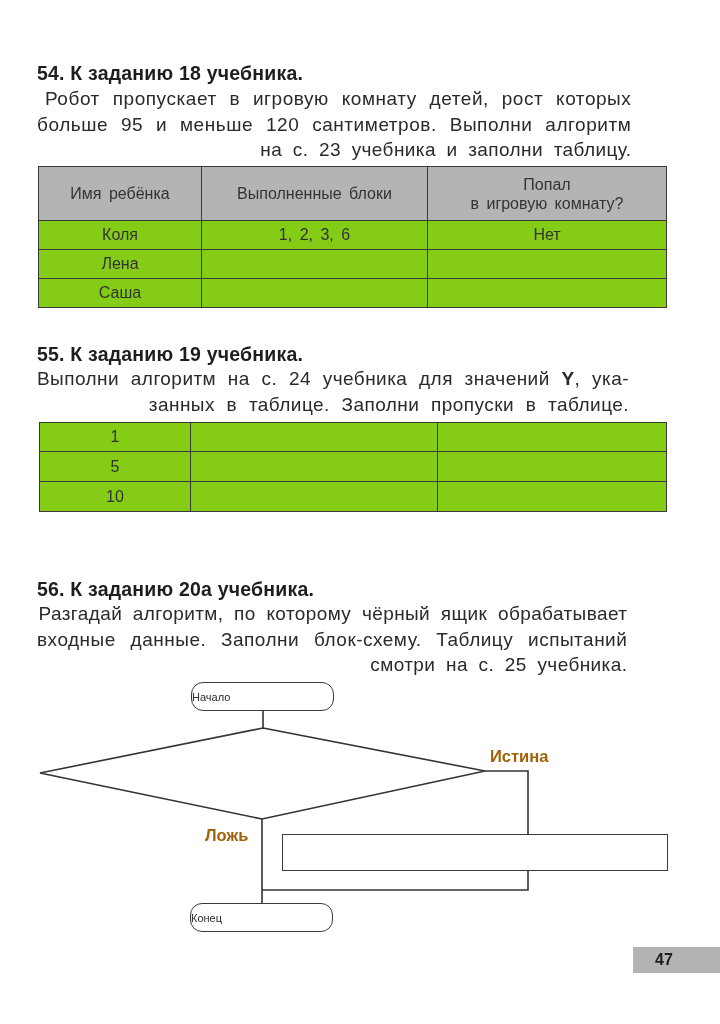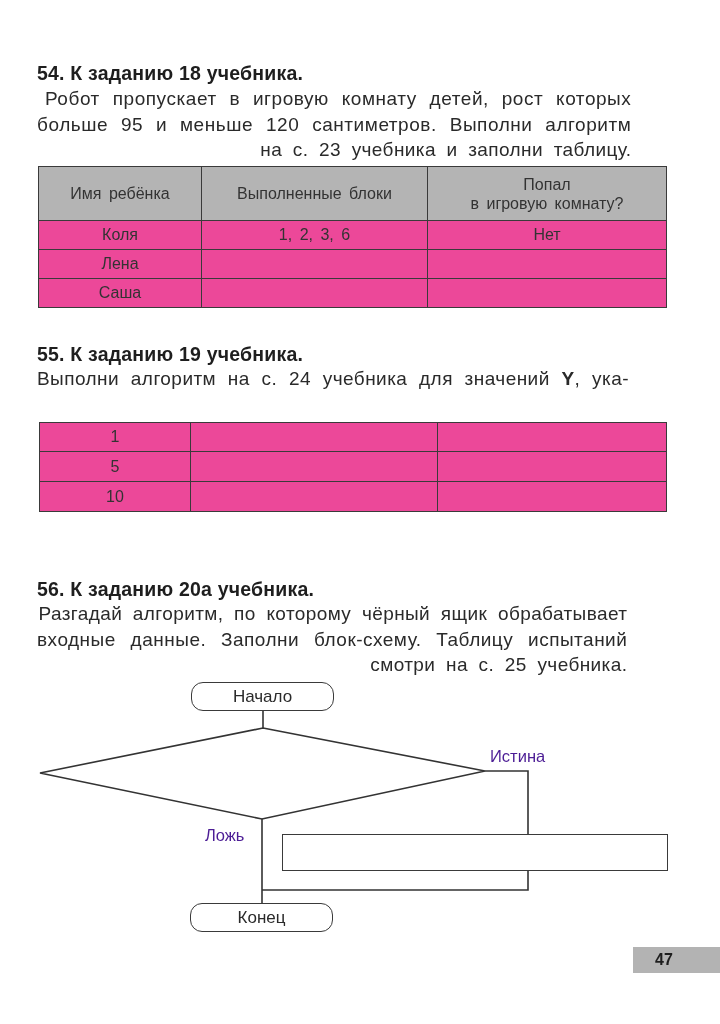--- a/index.html
+++ b/index.html
@@ -17,30 +17,30 @@
     font-size: 19px; line-height: 25.5px; color: #2a2a2a;
     white-space: nowrap; letter-spacing: 0.3px; word-spacing: 4px; text-align: right;
   }
   .tbl { border-collapse: collapse; table-layout: fixed; }
   .tbl th, .tbl td {
     border: 1.6px solid #3a3a3a; text-align: center; padding: 0;
     font-size: 16px; color: #333333; font-weight: normal;
     word-spacing: 3px;
   }
   .tbl th { background: #b4b4b4; line-height: 19px; }
-  .tbl td { background: #ec4899; }
+  .tbl td { background: #84cc16; }
   .page-num {
     background: #b3b3b3; color: #1e1e1e; font-weight: bold; font-size: 16px;
     display: flex; align-items: center; padding-left: 22px; box-sizing: border-box;
   }
-  .flow-label { font-size: 16.5px; color: #4c1d95; white-space: nowrap; }
+  .flow-label { font-size: 16.5px; color: #a16207; white-space: nowrap; font-weight: bold; }
   .terminal {
     border: 1.6px solid #3a3a3a; border-radius: 12px; background: #fff;
-    display: flex; align-items: center; justify-content: center;
-    font-size: 17px; color: #2a2a2a; box-sizing: border-box;
+    display: flex; align-items: center; justify-content: flex-start;
+    font-size: 11px; color: #2a2a2a; box-sizing: border-box;
   }
   .process {
     border: 1.6px solid #3a3a3a; background: #fff; box-sizing: border-box;
   }
 </style>
 </head>
 <body>
 
 <div class="abs task-title" style="left:37px; top:62px;">54. К заданию 18 учебника.</div>
 <div class="abs task-text" style="left:37px; top:86px;">
@@ -80,20 +80,21 @@
     <td></td>
   </tr>
 </tbody>
   </table>
 
 <div class="abs task-title" style="left:37px; top:343px;">55. К заданию 19 учебника.</div>
 <div class="abs task-text" style="left:37px; top:366px;">
   <div style="letter-spacing:0.45px; word-spacing:6px;">
     <span>Выполни алгоритм на с. 24 учебника для значений </span><b>Y</b><span>, ука-</span>
   </div>
+  <div style="letter-spacing:0.45px; word-spacing:6px;">занных в таблице. Заполни пропуски в таблице.</div>
 </div>
 
 <table class="abs tbl" style="left:39px; top:422px; width:627px;">
   <colgroup>
       <col style="width:151px">
       <col style="width:247px">
       <col style="width:229px">
     </colgroup>
   <tbody>
   <tr style="height:29px;">

